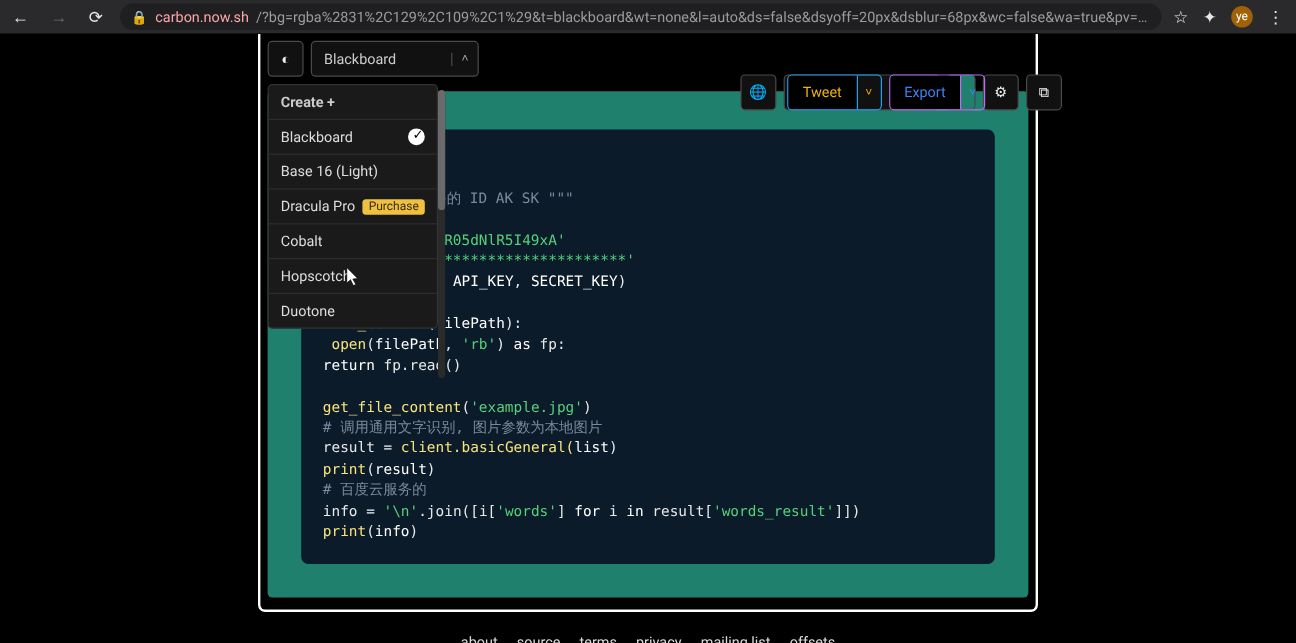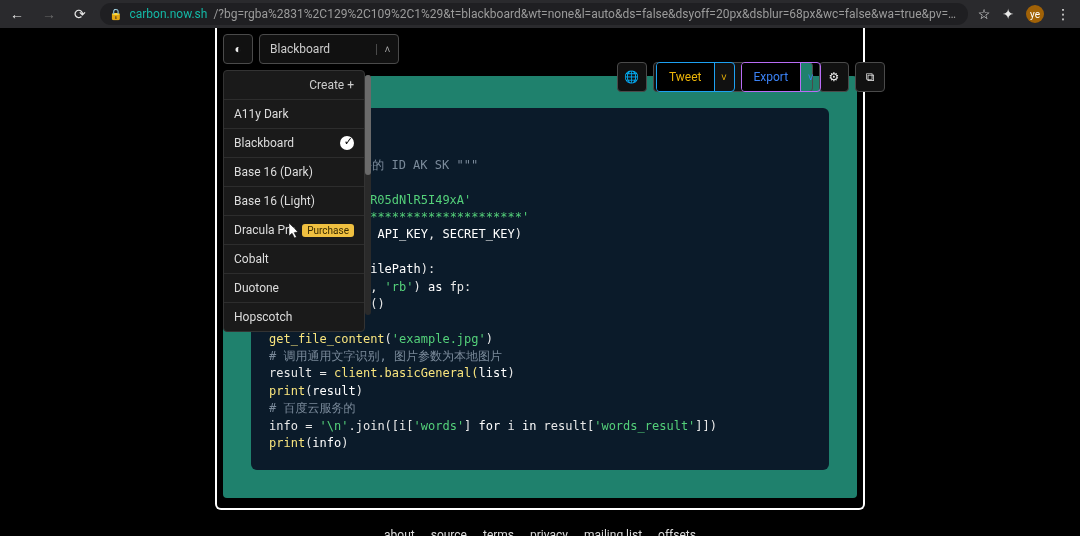--- a/index.html
+++ b/index.html
@@ -37,21 +37,21 @@
     border-radius: 11px;
     display: flex;
     align-items: center;
     padding: 0 10px;
     gap: 6px;
     color: #ccc;
     font-size: 12px;
     overflow: hidden;
     white-space: nowrap;
   }
-  .url-host { color: #14b8a6; }
+  .url-host { color: #fca5a5; }
   .url-rest { color: #9b9b9b; overflow:hidden; text-overflow: ellipsis; }
   .lock-icon { color: #bdbdbd; font-size: 11px;}
   .bar-right { display:flex; align-items:center; gap:12px; padding-right:4px;}
   .star-icon { color:#e8e8e8; font-size:14px;}
   .ext-icon { color:#e8e8e8; font-size:14px;}
   .avatar { width:18px; height:18px; background:#a16207; border-radius:50%; color:#fff; font-size:10px; display:flex; align-items:center; justify-content:center;}
   .menu-icon { color:#e8e8e8; font-size:14px;}
   
   .page {
     position:absolute; top:28px; left:0; right:0; bottom:0;
@@ -141,22 +141,23 @@
     padding:7px 10px;
     border-top:1px solid #2d2d2d;
     color:#ddd;
     display:flex;
     align-items:center;
     justify-content:space-between;
     position:relative;
   }
   .dropdown-panel .dd-item:first-child {
     border-top:none;
-    justify-content:flex-end;
+    justify-content:flex-start;
     color:#ccc;
+    font-weight:bold;
   }
   .dropdown-panel .dd-item.selected::after {
     content:"";
     width:14px; height:14px;
     background:#fff;
     border-radius:50%;
     display:block;
   }
   .dropdown-panel .dd-item.selected .check{
     position:absolute;
@@ -290,45 +291,39 @@
         <div class="main">Export</div>
         <div class="side">˅</div>
       </div>
     </div>
 
     <div class="dropdown-panel">
       <div class="dd-item">
         <span>Create +</span>
       </div>
 
-        <div class="dd-item">
-          <span>A11y Dark</span>
-        </div>
         <div class="dd-item selected">
           <span>Blackboard</span>
           <span class="check">✓</span>
         </div>
         <div class="dd-item">
-          <span>Base 16 (Dark)</span>
-        </div>
-        <div class="dd-item">
           <span>Base 16 (Light)</span>
         </div>
         <div class="dd-item">
           <span>Dracula Pro</span>
           <span class="badge-purchase">Purchase</span>
         </div>
         <div class="dd-item">
           <span>Cobalt</span>
         </div>
         <div class="dd-item">
+          <span>Hopscotch</span>
+        </div>
+        <div class="dd-item">
           <span>Duotone</span>
-        </div>
-        <div class="dd-item">
-          <span>Hopscotch</span>
         </div>
       <div class="dd-scrollbar"></div>
       <div class="dd-thumb"></div>
     </div>
 
     <div class="code-outer" id="code-outer" style="background: rgb(31, 129, 109);">
       <div class="code-window" id="code-window"><span class="kw-orange">import </span><span class="kw-green">AipOcr</span>
 <span class=""></span>
 <span class="kw-grey">戈你的 百度云服务的 ID AK SK """</span>
 <span class="kw-green">'18690701'</span>

